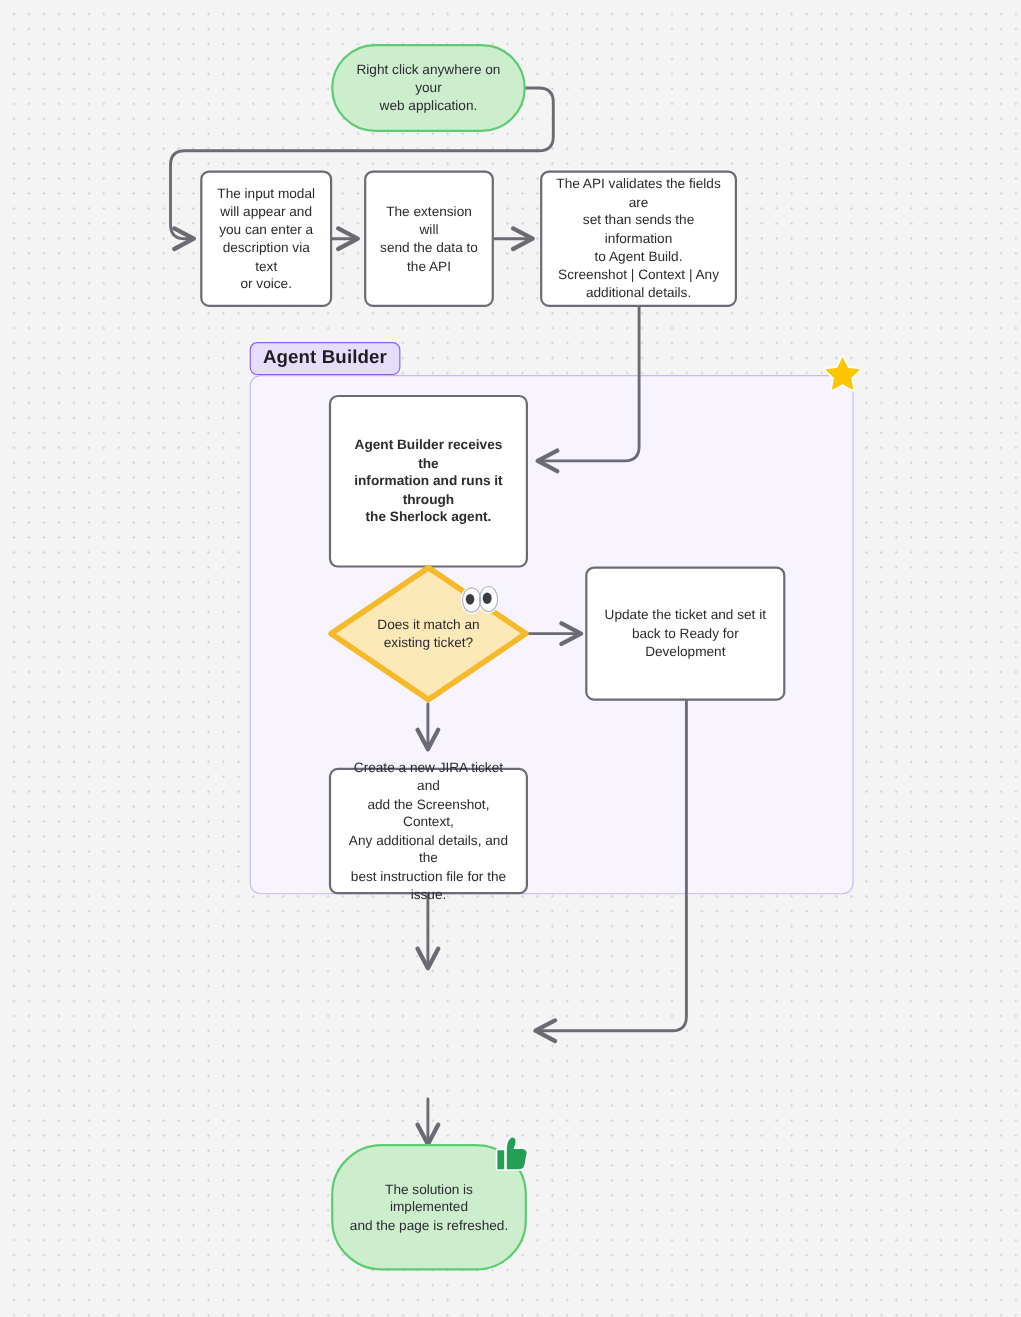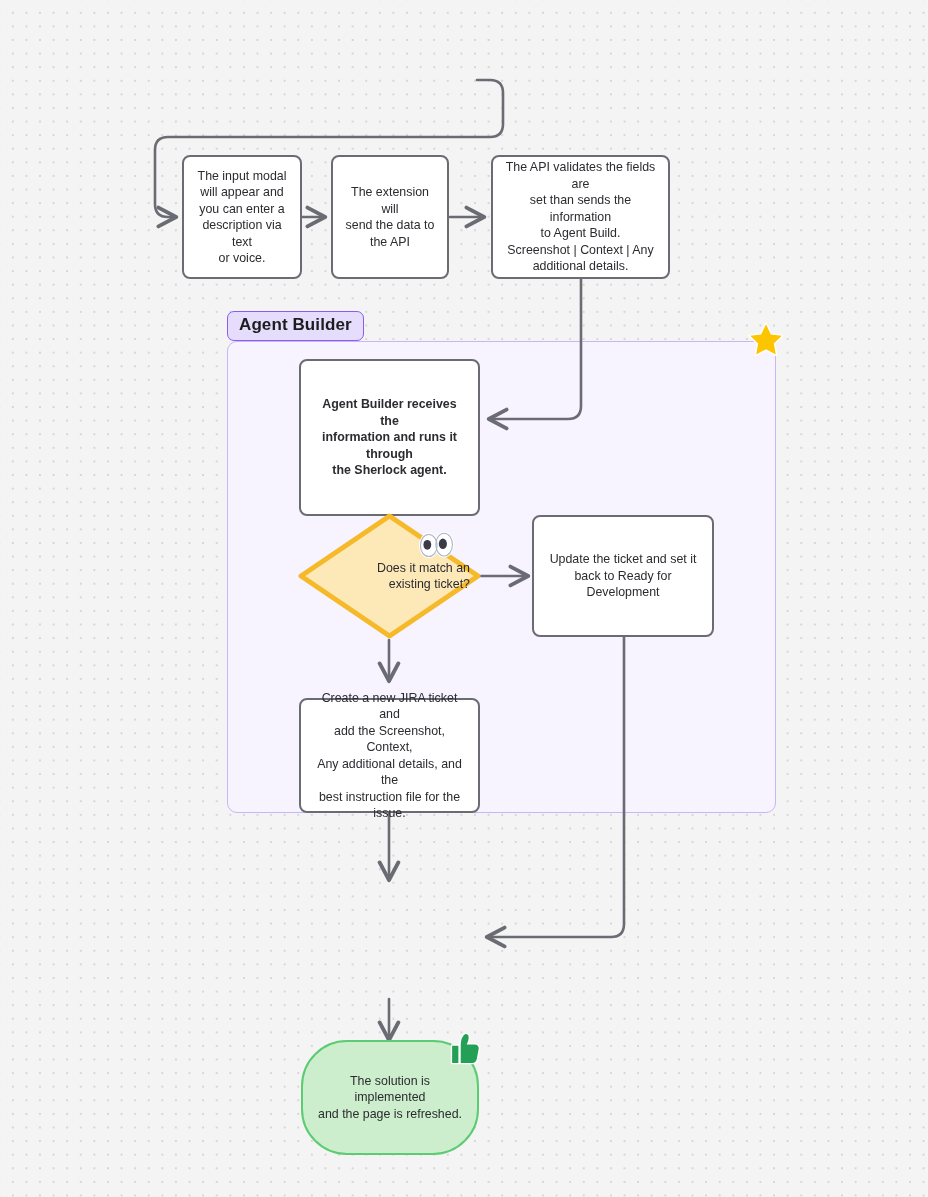--- a/index.html
+++ b/index.html
@@ -59,21 +59,20 @@
     border-radius:8px;
   }
   .node.terminal{
     background:#cdeecd;
     border:2.6px solid #5ccb72;
     border-radius:46px;
   }
   .node.decision{
     background:transparent;
     border:none;
-    text-align:right;
   }
   .decision .diamond-bg{
     position:absolute;
     left:0;top:0;width:100%;height:100%;
     overflow:visible;
   }
   .decision .txt{position:relative;z-index:2;}
   
   #wires{position:absolute;left:0;top:0;width:928px;height:1197px;pointer-events:none;}
   
@@ -118,20 +117,24 @@
       <path d="M389,640 L389,681" marker-end="url(#ah)"></path>
 
       <path d="M389,796 L389,880" marker-end="url(#ah)"></path>
 
       <path d="M624,637 L624,924 Q624,937 611,937 L487,937" marker-end="url(#ah)"></path>
 
       <path d="M389,999 L389,1040" marker-end="url(#ah)"></path>
     </g>
   </svg>
 
+  <div class="node terminal" style="left:301px;top:40px;width:177px;height:80px;">
+    <span class="txt">Right click anywhere on your
+web application.</span>
+  </div>
 
   <div class="node process" style="left:182px;top:155px;width:120px;height:124px;">
     <span class="txt">The input modal
 will appear and
 you can enter a
 description via text
 or voice.</span>
   </div>
 
   <div class="node process" style="left:331px;top:155px;width:118px;height:124px;">

